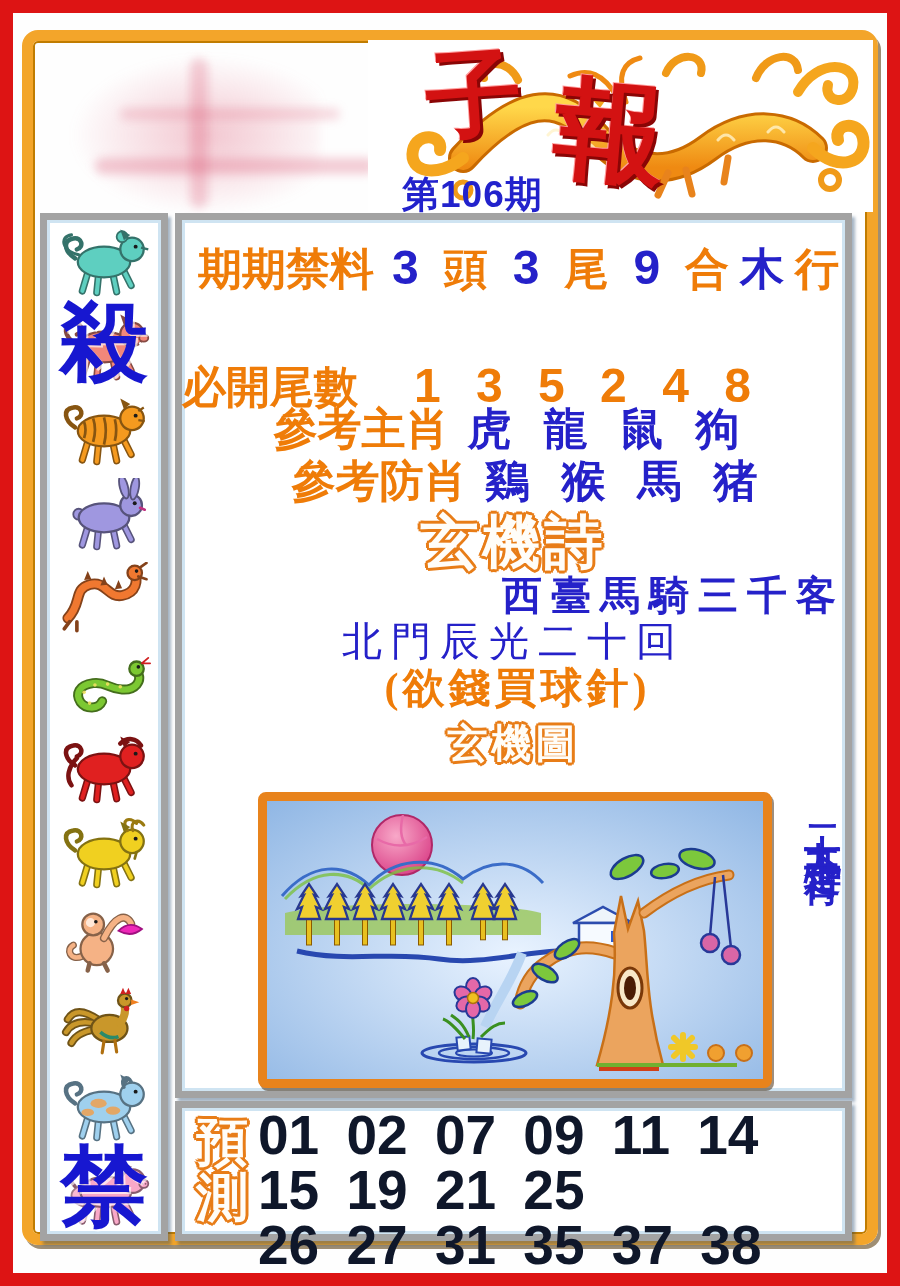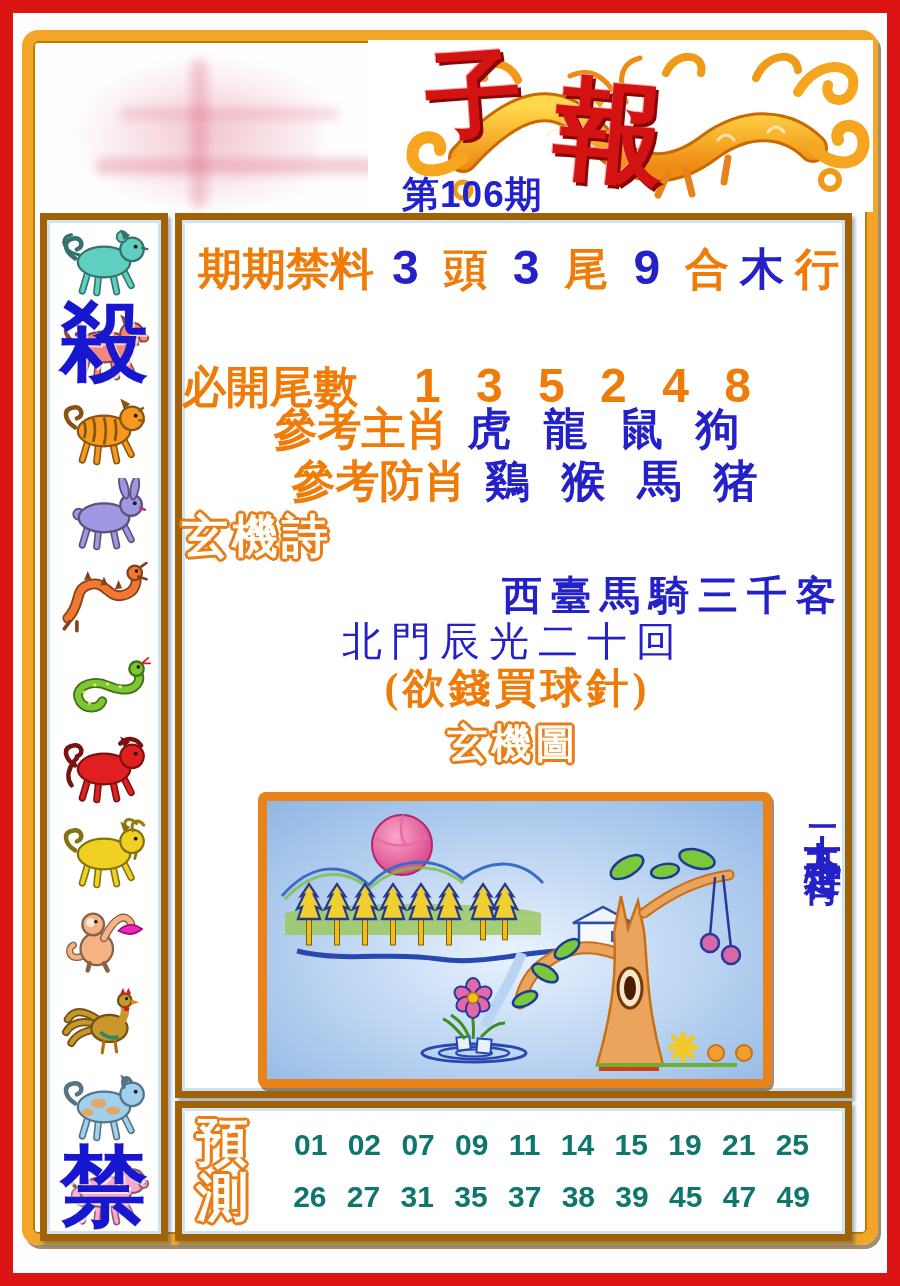--- a/index.html
+++ b/index.html
@@ -23,21 +23,21 @@
   .masthead{position:absolute;left:368px;top:40px;width:505px;height:172px;z-index:5;background:#fff;}
   .masthead svg{position:absolute;inset:0;width:100%;height:100%;}
   .m-char{position:absolute;color:#d31212;font-weight:bold;line-height:1;z-index:7;
           text-shadow:3px 3px 0 #8a0505, -1px -1px 0 #ff9d9d;}
   .m-char1{left:58px;top:8px;font-size:96px;transform:rotate(-4deg);}
   .m-char2{left:186px;top:36px;font-size:112px;transform:rotate(5deg);}
   .issue{position:absolute;left:402px;top:170px;z-index:8;font-size:37px;font-weight:bold;
          color:#2222cc;font-family:"Liberation Sans", sans-serif;letter-spacing:1px;}
 
   
-  .bluebox{position:absolute;box-sizing:border-box;background:#fff;border:7px solid #a16207;
+  .bluebox{position:absolute;box-sizing:border-box;background:#fff;border:7px solid #a3a3a3;
            box-shadow:inset 0 0 0 3px #cfe4f2, 3px 4px 3px rgba(30,70,110,.40);z-index:4;}
   .sidebar{left:40px;top:213px;width:128px;height:1028px;display:flex;flex-direction:column;}
   .zcell{flex:1;position:relative;display:flex;align-items:center;justify-content:center;}
   .zcell svg{width:94px;height:76px;}
   .overlay-char{position:absolute;left:50%;top:50%;transform:translate(-50%,-54%);
           font-size:88px;font-weight:bold;color:#1717d0;z-index:3;line-height:1;
           text-shadow:2px 2px 0 rgba(255,255,255,.65);}
 
   .main-box{left:175px;top:213px;width:677px;height:885px;}
   .row{position:absolute;left:0;width:100%;white-space:nowrap;box-sizing:border-box;line-height:1.08;}
@@ -48,39 +48,39 @@
   .r1{top:22px;padding-left:16px;font-size:44px;}
   .r1 .seg{margin:0 7px;}
   .r2{top:80px;padding-left:16px;}
   .r3{top:140px;padding-left:0;}
   .r4{top:186px;text-align:center;}
   .r5{top:238px;text-align:center;padding-left:36px;}
   .zd{margin:0 14px;}
   .bubble{color:#fffdf8;font-weight:bold;letter-spacing:4px;
      text-shadow:-2px -2px 0 #e87d18,2px -2px 0 #e87d18,-2px 2px 0 #e87d18,2px 2px 0 #e87d18,
                  0 -3px 0 #e87d18,0 3px 0 #e87d18,-3px 0 0 #e87d18,3px 0 0 #e87d18;}
-  .t1{top:292px;font-size:46px;}
+  .t1{top:292px;text-align:center;font-size:58px;}
   .p1{top:354px;text-align:right;font-size:40px;letter-spacing:9px;color:#2521c9;font-weight:bold;}
   .p2{top:400px;text-align:center;font-size:40px;letter-spacing:9px;color:#2521c9;font-weight:normal;}
   .hint{top:446px;text-align:center;font-size:42px;letter-spacing:4px;color:#ef7c08;font-weight:bold;padding-left:8px;}
   .t2{top:502px;text-align:center;font-size:40px;}
   .pic{position:absolute;left:76px;top:572px;width:514px;height:296px;box-sizing:border-box;
        border:9px solid #e8831c;border-radius:8px;background:#8fb6e4;
        box-shadow:2px 3px 0 rgba(60,30,0,.5), inset 0 0 0 2px #b05e08;overflow:hidden;}
   .pic svg{display:block;width:100%;height:100%;}
   .side-note{position:absolute;right:4px;top:578px;height:300px;writing-mode:vertical-rl;
        font-size:37px;font-weight:bold;color:#2521c9;letter-spacing:7px;line-height:1;}
 
   .pred-box{left:175px;top:1101px;width:677px;height:140px;display:flex;align-items:stretch;}
   .pred-label{width:68px;display:flex;flex-direction:column;align-items:center;justify-content:center;
        padding-left:8px;}
   .pred-label span{font-size:52px;line-height:1.05;}
   .pred-nums{flex:1;display:flex;flex-direction:column;justify-content:space-evenly;align-items:center;}
-  .pred-row{font-family:"Liberation Sans", sans-serif;font-weight:bold;font-size:30px;
-       color:#0f766e;word-spacing:12px;line-height:1;}
+  .pred-row{font-family:"Liberation Sans", sans-serif;font-weight:bold;font-size:55px;
+       color:#0f172a;word-spacing:12px;line-height:1;}
 </style>
 </head>
 <body>
 
 <div class="page">
 
   <div class="gold-frame"></div>
 
   <div class="wm wm1"></div>
   <div class="wm wm2"></div>

